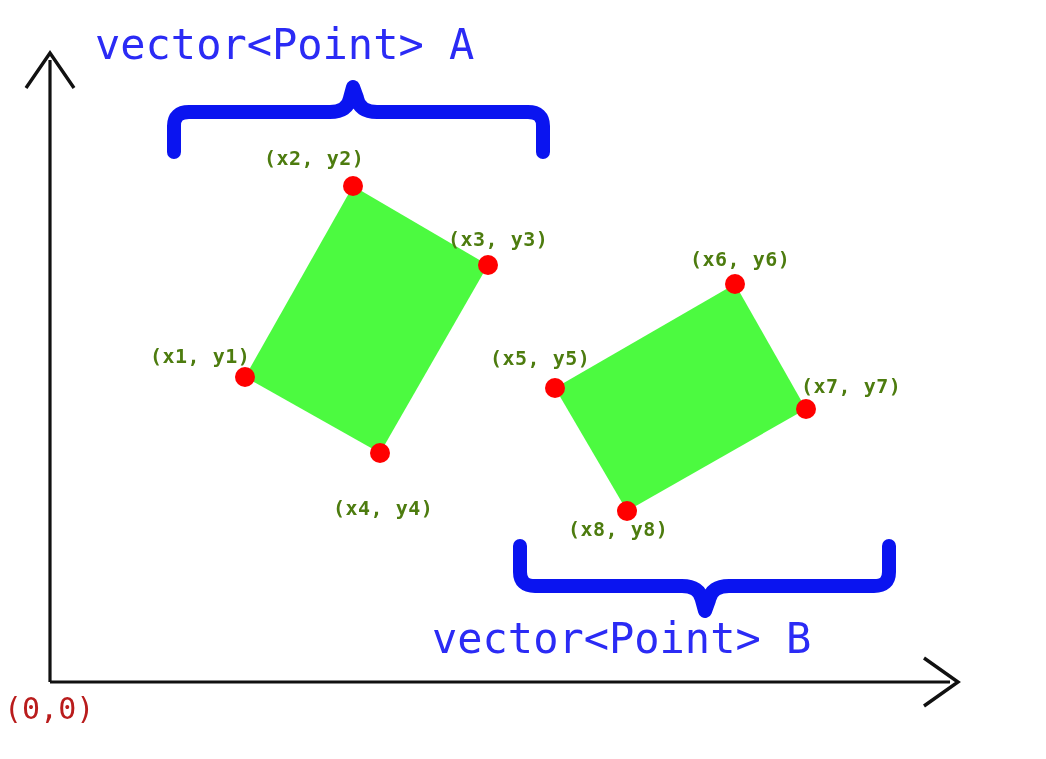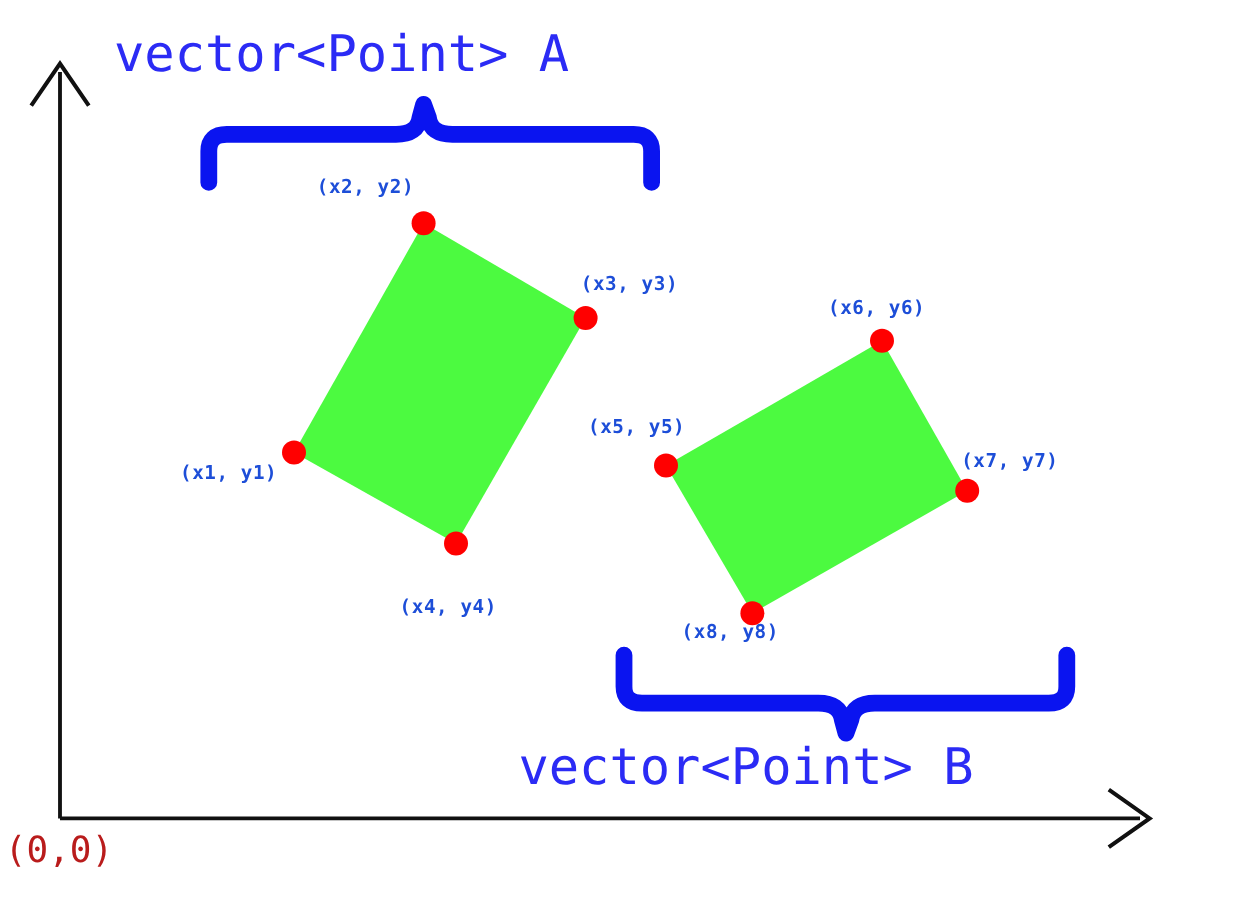--- a/index.html
+++ b/index.html
@@ -45,23 +45,23 @@
   .vertex-dot {
     stroke: none;
   }
   .brace-path {
     fill: none;
     stroke-linecap: round;
     stroke-linejoin: round;
   }
   .pt-label {
     position: absolute;
-    color: #1d4ed8;
+    color: #4d7c0f;
     font-family: "DejaVu Sans Mono", "Liberation Mono", monospace;
-    font-size: 16px;
+    font-size: 20px;
     font-weight: 700;
     letter-spacing: 0.5px;
     white-space: nowrap;
     line-height: 1;
     user-select: none;
   }
   .group-title {
     position: absolute;
     color: #2b2bf5;
     font-family: "DejaVu Sans Mono", "Liberation Mono", monospace;
@@ -131,23 +131,23 @@
              L 705 611
              L 709 600
              Q 711 586 729 586
              L 874 586
              Q 889 586 889 572
              L 889 546"></path>
   </svg>
 
   <div class="group-title" style="left:95px; top:24px;">vector&lt;Point&gt; A</div>
 
-  <div class="pt-label" style="left:150px; top:346px;margin-top:40px;">(x1, y1)</div>
+  <div class="pt-label" style="left:150px; top:346px;">(x1, y1)</div>
   <div class="pt-label" style="left:264px; top:148px;">(x2, y2)</div>
-  <div class="pt-label" style="left:484px; top:229px;">(x3, y3)</div>
+  <div class="pt-label" style="left:448px; top:229px;">(x3, y3)</div>
   <div class="pt-label" style="left:333px; top:470px;margin-top:28px;">(x4, y4)</div>
 
   <div class="pt-label" style="left:490px; top:348px;">(x5, y5)</div>
   <div class="pt-label" style="left:690px; top:249px;">(x6, y6)</div>
   <div class="pt-label" style="left:801px; top:376px;">(x7, y7)</div>
   <div class="pt-label" style="left:568px; top:519px;">(x8, y8)</div>
 
   <div class="group-title" style="left:432px; top:618px;text-align:center;">vector&lt;Point&gt; B</div>
 
   <div class="origin-label" style="left:4px; top:694px;">(0,0)</div>

